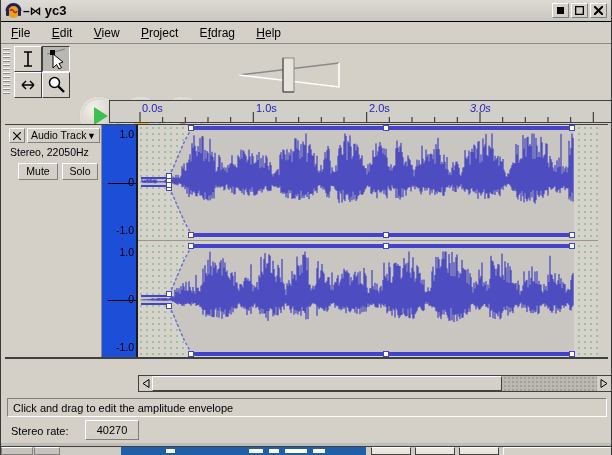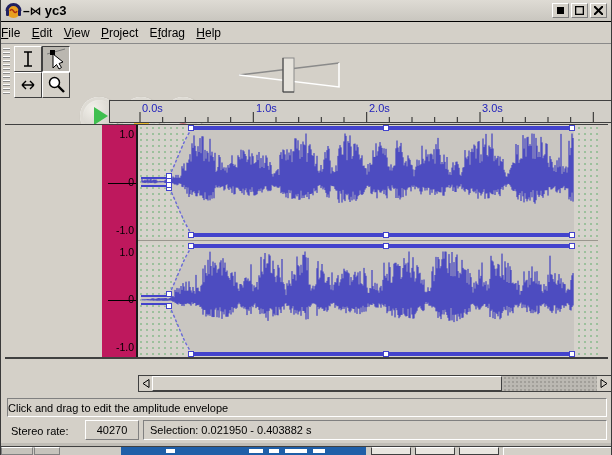--- a/index.html
+++ b/index.html
@@ -16,21 +16,21 @@
   .appicon{width:17px;height:17px;display:inline-block;}
   .pin{font-weight:bold;font-size:12px;margin:0 3px 0 1px;}
   .wtitle{font-weight:bold;font-size:13px;}
   .winbtns{position:absolute;right:6px;top:3px;display:flex;gap:2px;}
   .wbtn{width:17px;height:15px;background:#d4d0c8;border:1px solid #808080;
     border-top-color:#fff;border-left-color:#fff;display:flex;align-items:center;justify-content:center;}
   .wbtn svg{display:block;}
   
   .menubar{position:absolute;left:0;top:22px;width:612px;height:22px;
     background:#d4d0c8;border-bottom:1px solid #8a8a8a;font-size:12px;line-height:22px;}
-  .mitem{display:inline-block;margin-right:8px;cursor:default;}
+  .mitem{display:inline-block;margin-left:10px;margin-right:8px;cursor:default;}
   .mu{text-decoration:underline;}
   
   .toolbar{position:absolute;left:0;top:44px;width:612px;height:54px;background:#d4d0c8;}
   .grip{position:absolute;left:2px;top:4px;width:7px;height:46px;
     background:repeating-linear-gradient(to bottom,#fff 0 1px,#8a8a8a 1px 2px,transparent 2px 4px);}
   .toolbtn{position:absolute;width:28px;height:26px;background:#d4d0c8;
     border:1px solid #404040;border-top-color:#fff;border-left-color:#fff;
     display:flex;align-items:center;justify-content:center;}
   .toolbtn.pressed{background:#bab7b0;border:1px solid #fff;border-top-color:#404040;border-left-color:#404040;}
   .rbtn{position:absolute;width:38px;height:38px;border-radius:50%;top:53px;
@@ -54,42 +54,42 @@
     border:1px solid #808080;border-top-color:#fff;border-left-color:#fff;
     display:flex;align-items:center;justify-content:center;}
   .tdrop{position:absolute;left:22px;top:3px;width:73px;height:15px;background:#d4d0c8;
     border:1px solid #808080;border-top-color:#fff;border-left-color:#fff;
     font-size:10.5px;line-height:13px;padding-left:3px;}
   .tdrop .arr{position:absolute;right:3px;top:1px;font-size:9px;}
   .tinfo{position:absolute;left:5px;top:21px;font-size:10.5px;}
   .sbtn{position:absolute;top:38px;height:17px;background:#d4d0c8;
     border:1px solid #808080;border-top-color:#fff;border-left-color:#fff;
     font-size:10.5px;text-align:center;line-height:15px;}
-  .vruler{position:absolute;left:97px;top:0;width:36px;height:232px;background:#be185d;font-size:10.5px;}
+  .vruler{position:absolute;left:97px;top:0;width:36px;height:232px;background:#1d4ed8;font-size:10.5px;}
   .vlab{position:absolute;right:4px;}
   .zline{position:absolute;left:6px;width:30px;height:1px;background:#000;}
   .blackline{position:absolute;left:131px;top:0;width:2px;height:232px;background:#1a1a1a;}
   .wavewrap{position:absolute;left:133px;top:0;width:460px;height:232px;}
   .chan{position:absolute;left:0;width:460px;background-color:#d6d3cc;
     background-image:radial-gradient(circle,#9cc09c 0.8px,transparent 0.9px);background-size:6px 6px;}
   .chan svg{position:absolute;left:0;top:0;}
   .chansep{position:absolute;left:133px;top:115px;width:460px;height:3px;background:#d4d0c8;border-top:1px solid #9a978f;}
   .rmargin{position:absolute;left:593px;top:0;width:10px;height:232px;background:#d4d0c8;}
   
   .hscroll{position:absolute;left:137px;top:375px;width:473px;height:17px;
     background:#bbb8b2;border:1px solid #404040;
     background-image:radial-gradient(circle,#a09d97 0.7px,transparent 0.8px);background-size:4px 4px;}
   .sarrow{position:absolute;top:0;width:14px;height:15px;background:#d4d0c8;
     display:flex;align-items:center;justify-content:center;}
   .sthumb{position:absolute;left:13px;top:0;width:350px;height:15px;background:#d4d0c8;
     border:1px solid #404040;border-top-color:#fff;border-left-color:#fff;}
   
   .status1{position:absolute;left:6px;top:398px;width:600px;height:19px;background:#d4d0c8;
     border:1px solid #808080;border-bottom-color:#fff;border-right-color:#fff;
-    font-size:11px;line-height:18px;}
+    font-size:11px;line-height:18px;padding-left:5px;}
   .prlabel{position:absolute;left:10px;top:425px;font-size:11px;}
   .ratebox{position:absolute;left:84px;top:420px;width:54px;height:20px;background:#d4d0c8;
     border:1px solid #808080;border-top-color:#fff;border-left-color:#fff;
     font-size:11px;text-align:center;line-height:18px;}
   .selbox{position:absolute;left:142px;top:420px;width:464px;height:20px;background:#d4d0c8;
     border:1px solid #808080;border-bottom-color:#fff;border-right-color:#fff;
     font-size:11px;line-height:18px;padding-left:6px;}
   .botline{position:absolute;left:0;top:443px;width:612px;height:4px;background:#c0bdb6;border-bottom:1px solid #404040;}
   
   .strip{position:absolute;left:0;top:447px;width:612px;height:8px;background:#cfccc5;}
@@ -187,24 +187,38 @@
     </svg>
   </div>
 
   <div class="ruler">
     <svg id="tickssvg" width="500" height="21" style="position:absolute;left:0;top:0;">
         <path d="M30.0 11V21M52.7 16V21M75.3 16V21M98.0 16V21M120.7 16V21M143.3 11V21M166.0 16V21M188.7 16V21M211.3 16V21M234.0 16V21M256.7 11V21M279.3 16V21M302.0 16V21M324.7 16V21M347.3 16V21M370.0 11V21M392.7 16V21M415.3 16V21M438.0 16V21M460.7 16V21M483.3 11V21" stroke="#222" fill="none"></path>
       </svg>
     <span class="tlabel" style="left:32px;">0.0s</span>
     <span class="tlabel" style="left:146px;">1.0s</span>
     <span class="tlabel" style="left:259px;">2.0s</span>
-    <span class="tlabel" style="left:372px;">3.0s</span>
+    <span class="tlabel" style="left:360px;font-style:italic;">3.0s</span>
   </div>
 
   <div class="trackarea">
+    <div class="tpanel">
+      <div class="xbtn">
+        <svg width="8" height="8">
+            <path d="M0 0 L8 8 M8 0 L0 8" stroke="#000" stroke-width="1.2"></path>
+          </svg>
+      </div>
+      <div class="tdrop">
+        <span>Audio Track</span>
+        <span class="arr">▼</span>
+      </div>
+      <div class="tinfo">Stereo, 22050Hz</div>
+      <div class="sbtn" style="left:13px;width:40px;">Mute</div>
+      <div class="sbtn" style="left:57px;width:36px;">Solo</div>
+    </div>
 
     <div class="vruler">
       <span class="vlab" style="top:3px;">1.0</span>
       <span class="vlab" style="top:51px;">0</span>
       <div class="zline" style="top:58px;"></div>
       <span class="vlab" style="top:99px;">-1.0</span>
       <span class="vlab" style="top:121px;">1.0</span>
       <span class="vlab" style="top:168px;">0</span>
       <div class="zline" style="top:175px;"></div>
       <span class="vlab" style="top:216px;">-1.0</span>
@@ -268,21 +282,20 @@
     <div class="sarrow" style="left:458px;">
       <svg width="8" height="9">
           <path d="M1 0.5 L7 4.5 L1 8.5 Z" fill="#d4d0c8" stroke="#000" stroke-width="1"></path>
         </svg>
     </div>
   </div>
 
   <div class="status1">Click and drag to edit the amplitude envelope</div>
   <span class="prlabel">Stereo rate:</span>
   <div class="ratebox">40270</div>
-  <div class="selbox">Selection: 0.021950 - 0.403882 s</div>
   <div class="botline"></div>
 
   <div class="strip">
     <div class="seg box" style="left:0;width:32px;"></div>
     <div class="seg box" style="left:33px;width:26px;"></div>
     <div class="seg tb-blue" style="left:120px;width:245px;">
       <span class="blob" style="left:45px;width:9px;"></span>
       <span class="blob" style="left:128px;width:14px;"></span>
       <span class="blob" style="left:148px;width:10px;"></span>
       <span class="blob" style="left:164px;width:22px;"></span>

